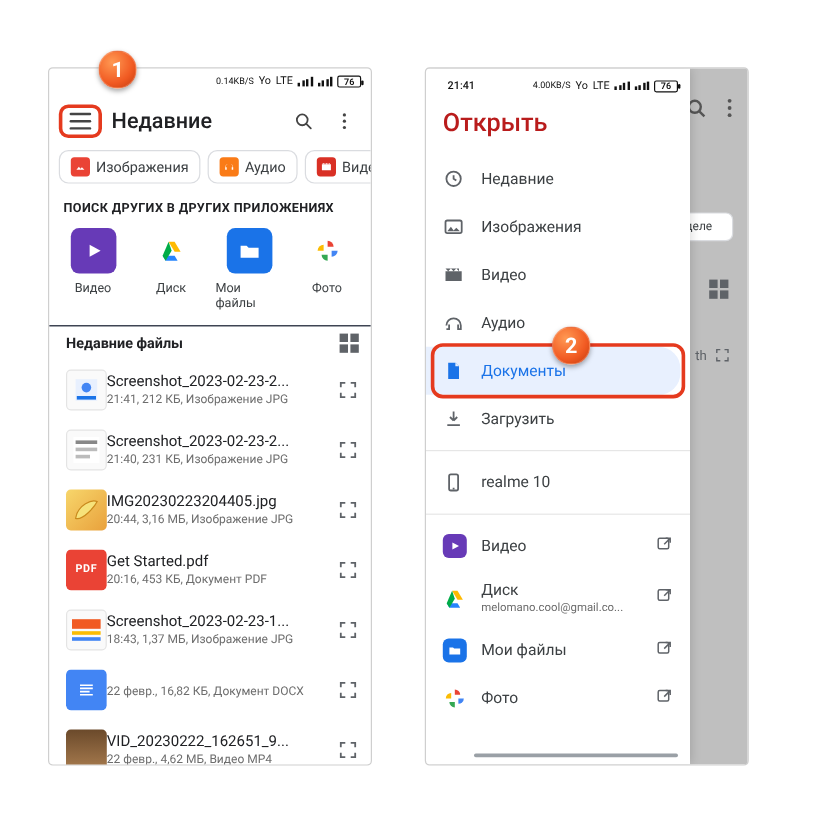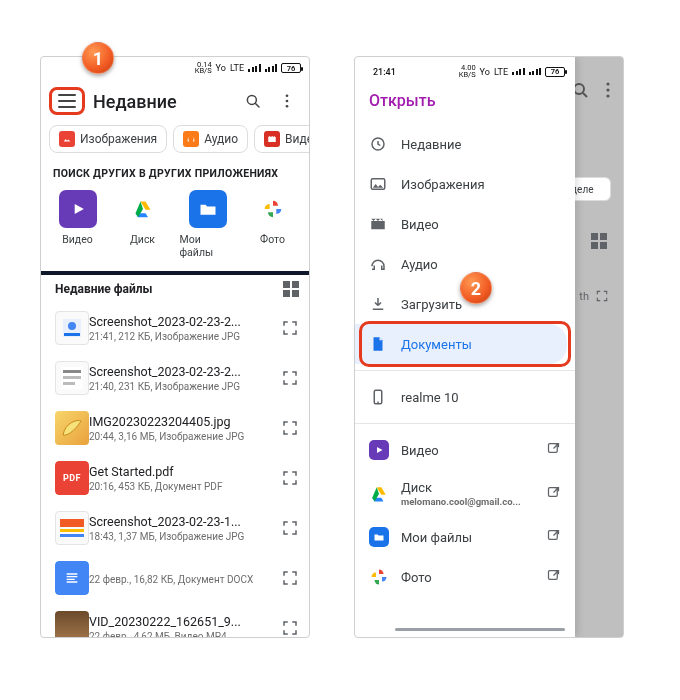--- a/index.html
+++ b/index.html
@@ -25,21 +25,21 @@
   
   .statusbar {
     height: 22px;
     display: flex; align-items: center; justify-content: flex-end;
     gap: 4px;
     padding: 0 8px;
     font-size: 9px;
     color: #111;
   }
   .sb-time { margin-right: auto; margin-left: 8px; font-weight: 500; color:#111; }
-  .sb-speed { display:flex; flex-direction:column; line-height:0.85; font-size:7.5px; align-items:flex-end;margin-left:44px; }
+  .sb-speed { display:flex; flex-direction:row; line-height:0.85; font-size:7.5px; align-items:flex-end;margin-left:44px; }
   .sb-dots { display:flex; gap:1.5px; align-items:flex-end; }
   .sb-dots span { width:2px; background:#111; display:block; }
   .sb-dots span:nth-child(1){height:3px}.sb-dots span:nth-child(2){height:4.5px}
   .sb-dots span:nth-child(3){height:6px}.sb-dots span:nth-child(4){height:7.5px}
   .sb-batt {
     border:1px solid #111; width:20px; height:10px; border-radius:2px;
     display:flex; align-items:center; justify-content:center; font-size:7.5px; font-weight:600;
     position:relative;
   }
   .sb-batt::after { content:''; position:absolute; right:-2.5px; top:2.5px; width:1.5px; height:4px; background:#111; border-radius:1px; }
@@ -75,21 +75,21 @@
   .cicon svg { width:10px; height:10px; fill:#fff; }
 
   .sect-label { font-size:10.5px; font-weight:700; letter-spacing:.3px; color:#202124; padding: 4px 12px 10px; }
 
   .apps-row { display:flex; justify-content:space-around; padding:0 4px 12px; }
   .app { display:flex; flex-direction:column; align-items:center; gap:5px; width:56px; }
   .app-icon { width:38px; height:38px; border-radius:7px; display:flex; align-items:center; justify-content:center; }
   .app-icon svg { width:20px; height:20px; }
   .app-label { font-size:10.5px; color:#3c4043; }
 
-  .recent-hdr { display:flex; align-items:center; padding:6px 10px 6px 14px; border-top:4px solid #0f172a;}
+  .recent-hdr { display:flex; align-items:center; padding:6px 10px 6px 14px; border-top:1px solid #0f172a;}
   .recent-hdr .t { font-size:12px; font-weight:700; flex:1; }
   .grid-icon { width:16px; height:16px; display:grid; grid-template-columns:1fr 1fr; grid-template-rows:1fr 1fr; gap:2px; }
   .grid-icon span { background:#5f6368; }
 
   .file-list { }
   .file-row { display:flex; align-items:center; padding:8px 10px 8px 14px; }
   .thumb { width:34px; height:34px; border-radius:4px; flex:0 0 34px; display:flex; align-items:center; justify-content:center; overflow:hidden; }
   .thumb-border { border:1px solid #e4e4e4; background:#fafafa; }
   .file-txt { flex:1; min-width:0; }
   .file-name { font-size:12.5px; color:#202124; white-space:nowrap; overflow:hidden; text-overflow:ellipsis; }
@@ -109,35 +109,35 @@
   .dim .row-ghost { position:absolute; right:14px; top:232px; color:#5f6368; font-size:11px; display:flex; align-items:center; gap:6px;}
 
   .drawer {
     position:absolute; left:0; top:0; bottom:0; width:220px;
     background:#fff;
     box-shadow: 2px 0 8px rgba(0,0,0,.15);
     display:flex; flex-direction:column;
     padding-top:2px;
   }
   .drawer .sb { padding:3px 10px 0; }
-  .drawer-title { font-size:16px; color:#a21caf; font-weight:500; padding:10px 14px 14px; }
+  .drawer-title { font-size:21px; color:#b91c1c; font-weight:500; padding:10px 14px 14px; }
   .ditem {
     display:flex; align-items:center; gap:14px;
     padding:11px 14px; font-size:13px; color:#3c4043;
   }
   .ditem .dic { width:18px; height:18px; display:flex; align-items:center; justify-content:center; color:#5f6368;}
   .ditem .dic svg { width:18px; height:18px; }
   .ditem.active { background:#e8f0fe; color:#1a73e8; border-radius:0 18px 18px 0; margin-right:8px; position:relative;}
   .ditem.active .dic { color:#1a73e8; }
   .active-outline { position:absolute; left:4px; right:-4px; top:-3px; bottom:-3px; border:3px solid #e53a1e; border-radius:10px; pointer-events:none;}
   .dsep { height:1px; background:#e6e6e6; margin:6px 0; }
 
   .drow2 { display:flex; align-items:center; gap:12px; padding:10px 14px; font-size:13px; color:#3c4043;}
   .drow2 .sq { width:20px; height:20px; border-radius:5px; display:flex; align-items:center; justify-content:center;}
-  .drow2 .sub { font-size:9.5px; color:#6d6d6d; margin-top:1px;font-weight:bold;}
+  .drow2 .sub { font-size:9.5px; color:#6d6d6d; margin-top:1px;}
   .open-icon { margin-left:auto; color:#5f6368;}
   .open-icon svg{width:15px;height:15px;}
 
   .navbar { position:absolute; left:40px; right:10px; bottom:6px; height:3px; background:#9aa0a6; border-radius:2px;}
 
   
   .callout {
     position:absolute; width:32px; height:32px; border-radius:50%;
     background: radial-gradient(circle at 35% 30%, #ff9953, #f15a22 60%, #c23b0d);
     color:#fff; font-weight:700; font-size:18px;
@@ -472,37 +472,37 @@
         <span>Видео</span>
       </div>
       <div class="ditem">
         <span class="dic">
             <svg viewBox="0 0 24 24" fill="none" stroke="currentColor" stroke-width="2">
               <path d="M4 15a8 8 0 0116 0v4h-3v-5M4 19h3v-5"></path>
             </svg>
           </span>
         <span>Аудио</span>
       </div>
-      <div class="ditem">
-        <span class="dic">
-            <svg viewBox="0 0 24 24" fill="none" stroke="currentColor" stroke-width="2">
-              <path d="M12 4v10m0 0l-4-4m4 4l4-4M5 19h14"></path>
-            </svg>
-          </span>
-        <span>Загрузить</span>
-      </div>
       <div class="ditem active">
         <span class="dic">
             <svg viewBox="0 0 24 24" fill="currentColor">
               <path d="M6 3h8l4 4v14H6z"></path>
               <path d="M14 3v4h4" fill="#e8f0fe"></path>
             </svg>
           </span>
         <span>Документы</span>
         <div class="active-outline"></div>
+      </div>
+      <div class="ditem">
+        <span class="dic">
+            <svg viewBox="0 0 24 24" fill="none" stroke="currentColor" stroke-width="2">
+              <path d="M12 4v10m0 0l-4-4m4 4l4-4M5 19h14"></path>
+            </svg>
+          </span>
+        <span>Загрузить</span>
       </div>
 
       <div class="dsep"></div>
 
       <div class="ditem">
         <span class="dic">
             <svg viewBox="0 0 24 24" fill="none" stroke="currentColor" stroke-width="2">
               <rect x="7" y="3" width="10" height="18" rx="2"></rect>
               <line x1="11" y1="19" x2="13" y2="19"></line>
             </svg>

